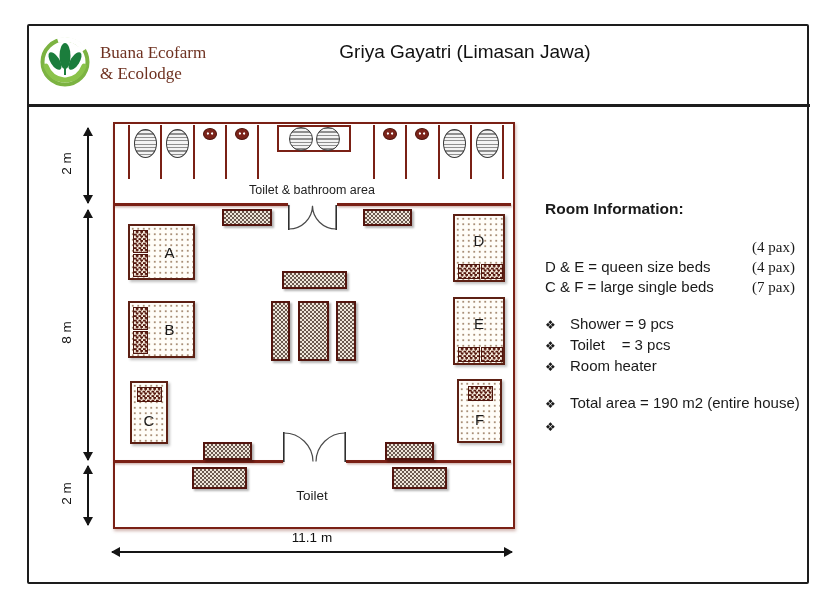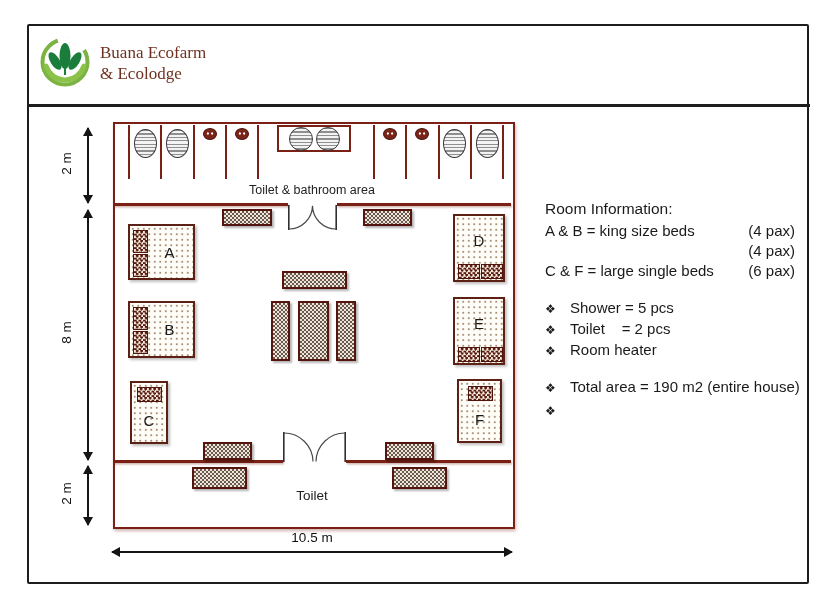--- a/index.html
+++ b/index.html
@@ -54,23 +54,23 @@
   .varrow::after{content:"";position:absolute;bottom:-1px;left:-4px;
       border:5px solid transparent;border-bottom:none;border-top:9px solid #151515;}
   .harrow{position:absolute;height:2px;background:#151515;}
   .harrow::before{content:"";position:absolute;left:-1px;top:-4px;
       border:5px solid transparent;border-left:none;border-right:9px solid #151515;}
   .harrow::after{content:"";position:absolute;right:-1px;top:-4px;
       border:5px solid transparent;border-right:none;border-left:9px solid #151515;}
 
   
   .room-info{left:545px;top:200px;width:268px;}
-  .ri-heading{font-size:15.5px;font-weight:normal;margin-bottom:3px;}
+  .ri-heading{font-size:15.5px;font-weight:bold;margin-bottom:19px;}
   .ri-row{display:flex;width:250px;font-size:15px;line-height:20px;white-space:nowrap;}
-  .ri-row .pax{margin-left:auto;}
+  .ri-row .pax{margin-left:auto;font-family:Liberation Serif, serif;}
   .ri-cap{font-size:15px;line-height:20px;}
   .ri-bullets{margin-top:17px;}
   .ri-bullets2{margin-top:15px;}
   .ri-b-row{display:flex;font-size:15px;line-height:20px;white-space:pre;}
   .ri-bullets2 .ri-b-row{line-height:22px;}
   .ri-b-row .bl{width:25px;font-size:12px;padding-top:1px;}
 </style>
 </head>
 <body>
 
@@ -90,20 +90,21 @@
       <path d="M8,31 Q13,44 26,45" fill="none" stroke="#8bc34a" stroke-width="5" stroke-linecap="round"></path>
       <path d="M46,31 Q41,44 28,45" fill="none" stroke="#8bc34a" stroke-width="5" stroke-linecap="round"></path>
     </svg>
   </div>
   <div class="abs brand-text">
     <div>Buana Ecofarm</div>
     <div>&amp; Ecolodge</div>
   </div>
 
   <div class="abs title">
+    <div>Griya Gayatri (Limasan Jawa)</div>
   </div>
 
   <div class="abs building"></div>
 
   <div class="abs wall" style="left:113px;top:203px;width:175px;height:2.5px;"></div>
   <div class="abs wall" style="left:337px;top:203px;width:174px;height:2.5px;"></div>
   <div class="abs wall" style="left:113px;top:460px;width:170px;height:2.5px;"></div>
   <div class="abs wall" style="left:346px;top:460px;width:165px;height:2.5px;"></div>
 
   <div class="abs partition" style="left:128px;"></div>
@@ -186,45 +187,45 @@
   <div class="abs area-label" style="top:488px;font-size:13.5px;">Toilet</div>
 
   <div class="varrow" style="left:87px;top:128px;height:75px;"></div>
   <div class="varrow" style="left:87px;top:210px;height:250px;"></div>
   <div class="varrow" style="left:87px;top:466px;height:59px;"></div>
   <div class="harrow" style="left:112px;top:551px;width:400px;"></div>
 
   <div class="abs dim-label vrot" style="left:47px;top:156px;width:38px;text-align:center;">2 m</div>
   <div class="abs dim-label vrot" style="left:47px;top:325px;width:38px;text-align:center;">8 m</div>
   <div class="abs dim-label vrot" style="left:47px;top:486px;width:38px;text-align:center;">2 m</div>
-  <div class="abs dim-label" style="left:262px;top:530px;width:100px;text-align:center;">10.5 m</div>
+  <div class="abs dim-label" style="left:262px;top:530px;width:100px;text-align:center;">11.1 m</div>
 
   <div class="abs room-info">
     <div class="ri-heading">Room Information:</div>
 
     <div class="ri-row">
-      <span>A &amp; B = king size beds</span>
       <span class="pax">(4 pax)</span>
     </div>
     <div class="ri-row">
+      <span>D &amp; E = queen size beds</span>
       <span class="pax">(4 pax)</span>
     </div>
     <div class="ri-row">
       <span>C &amp; F = large single beds</span>
-      <span class="pax">(6 pax)</span>
+      <span class="pax">(7 pax)</span>
     </div>
 
     <div class="ri-bullets">
       <div class="ri-b-row">
         <span class="bl">❖</span>
-        <span>Shower = 5 pcs</span>
-      </div>
-      <div class="ri-b-row">
-        <span class="bl">❖</span>
-        <span>Toilet    = 2 pcs</span>
+        <span>Shower = 9 pcs</span>
+      </div>
+      <div class="ri-b-row">
+        <span class="bl">❖</span>
+        <span>Toilet    = 3 pcs</span>
       </div>
       <div class="ri-b-row">
         <span class="bl">❖</span>
         <span>Room heater</span>
       </div>
     </div>
 
     <div class="ri-bullets ri-bullets2">
       <div class="ri-b-row">
         <span class="bl">❖</span>

